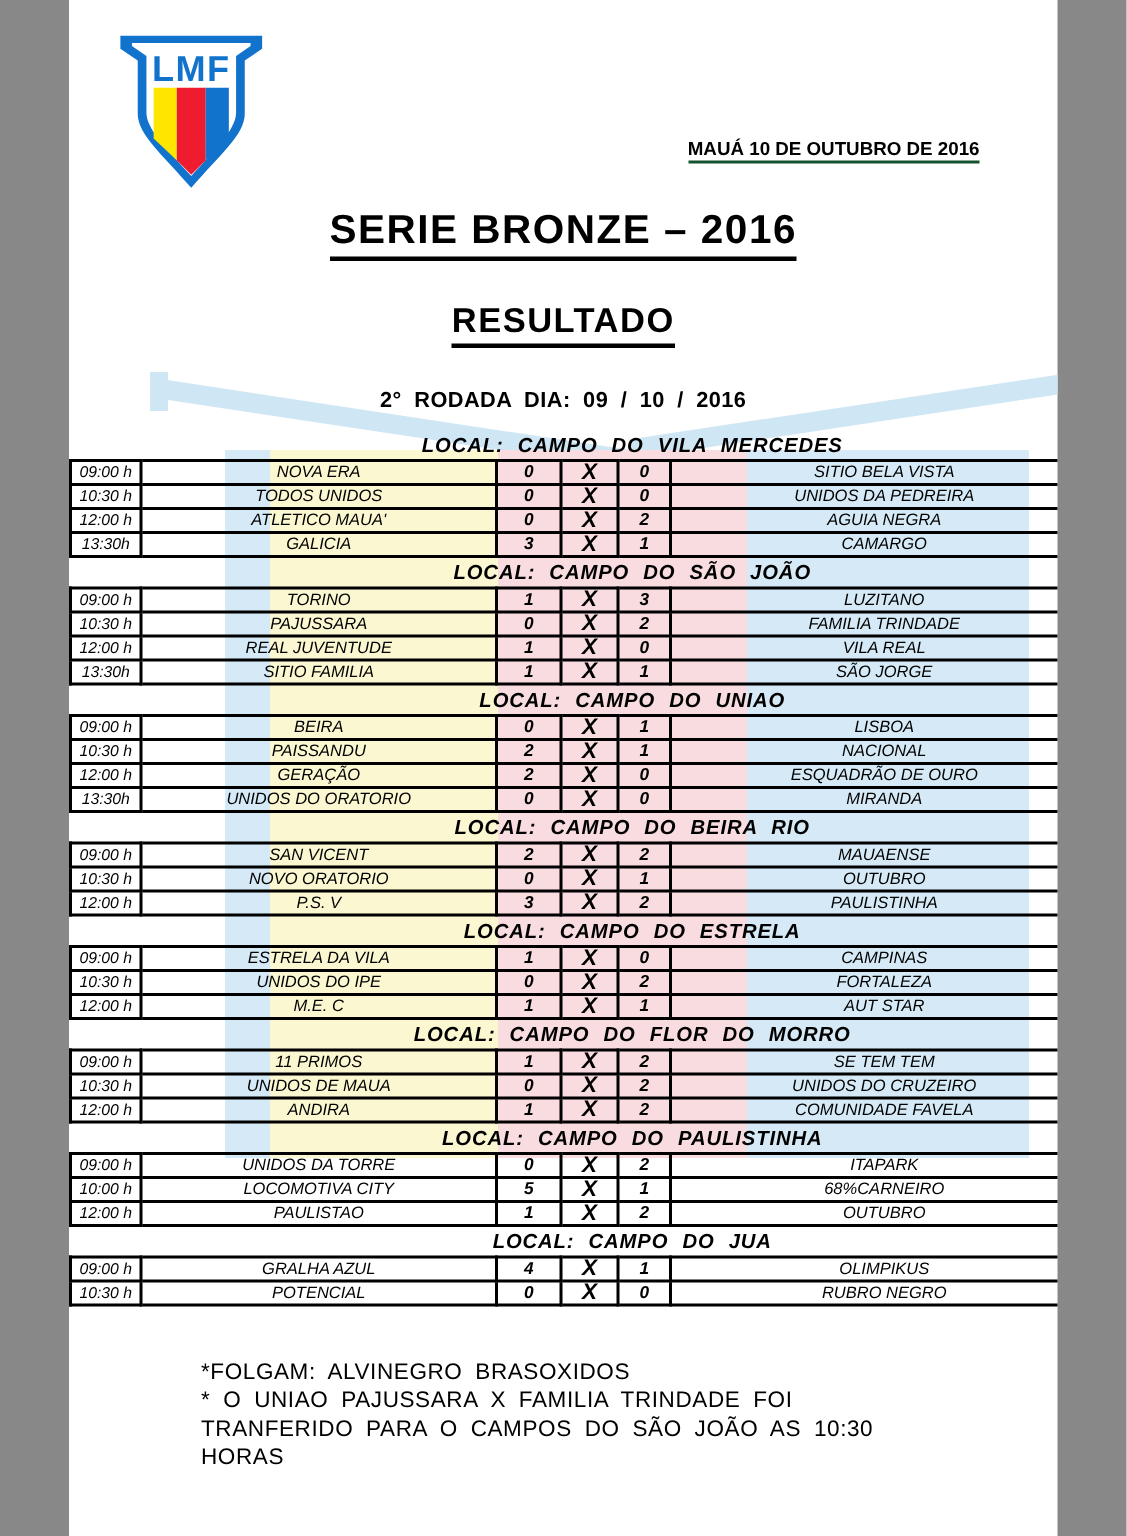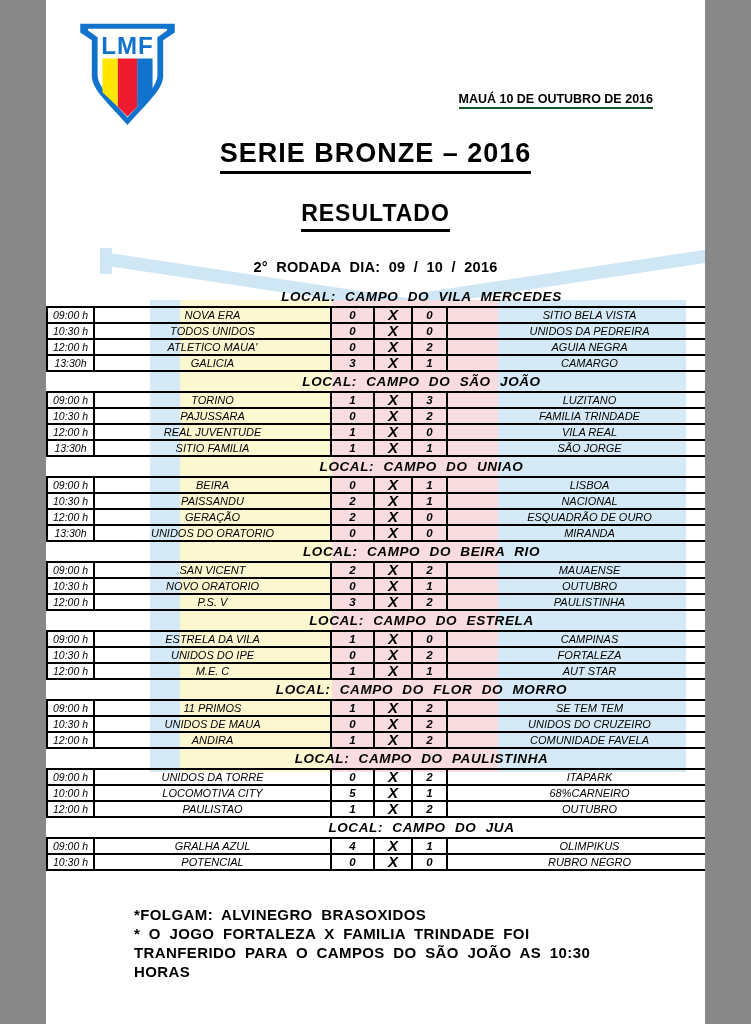--- a/index.html
+++ b/index.html
@@ -37,21 +37,21 @@
   .round-line{text-align:center; margin-top:27px; font-size:14.5px; font-weight:bold; word-spacing:4px; letter-spacing:0.3px;}
 
   .venues{margin-top:13px;font-style:italic;}
   .local-header{width:685px; margin:1px 0 0 33px; text-align:center; font-size:13.5px; font-weight:bold; letter-spacing:0.6px; word-spacing:5px; line-height:18px;}
   table.results-table{width:685px; border-collapse:collapse; table-layout:fixed; background:transparent;}
   .results-table td{border:2px solid #000; height:15px; padding:0 2px; text-align:center; font-size:11px; line-height:13px; overflow:hidden; white-space:nowrap;}
   .results-table td.c-time{font-size:10.5px;}
   .results-table td.c-s1,.results-table td.c-s2{font-weight:bold; font-size:11.5px;}
   .results-table td.c-x{font-weight:bold; font-size:15px; line-height:14px;}
 
-  .notes{margin:34px 0 0 88px; width:575px; font-size:15px; font-weight:bold; letter-spacing:0.4px; word-spacing:4px; line-height:19px;}
+  .notes{margin:34px 0 0 88px; width:575px; font-size:15px; font-weight:normal; letter-spacing:0.4px; word-spacing:4px; line-height:19px;}
 </style>
 </head>
 <body>
 
 <div class="page">
 
   <div class="watermark">
     <div class="wm wm-ear-l"></div>
     <div class="wm wm-ear-r"></div>
     <div class="wm wm-chevron-l"></div>
@@ -436,18 +436,18 @@
     <td class="c-s2">0</td>
     <td class="c-away">RUBRO NEGRO</td>
   </tr>
 </tbody>
     </table>
   </section>
 </div>
 
     <div class="notes">
         <div>*FOLGAM:  ALVINEGRO  BRASOXIDOS</div>
-        <div>* O JOGO  FORTALEZA  X FAMILIA  TRINDADE  FOI</div>
+        <div>* O UNIAO  PAJUSSARA  X FAMILIA  TRINDADE  FOI</div>
         <div>TRANFERIDO  PARA  O CAMPOS  DO  SÃO  JOÃO  AS  10:30</div>
         <div>HORAS</div>
       </div>
   </div>
 </div>
 
 </body></html>

